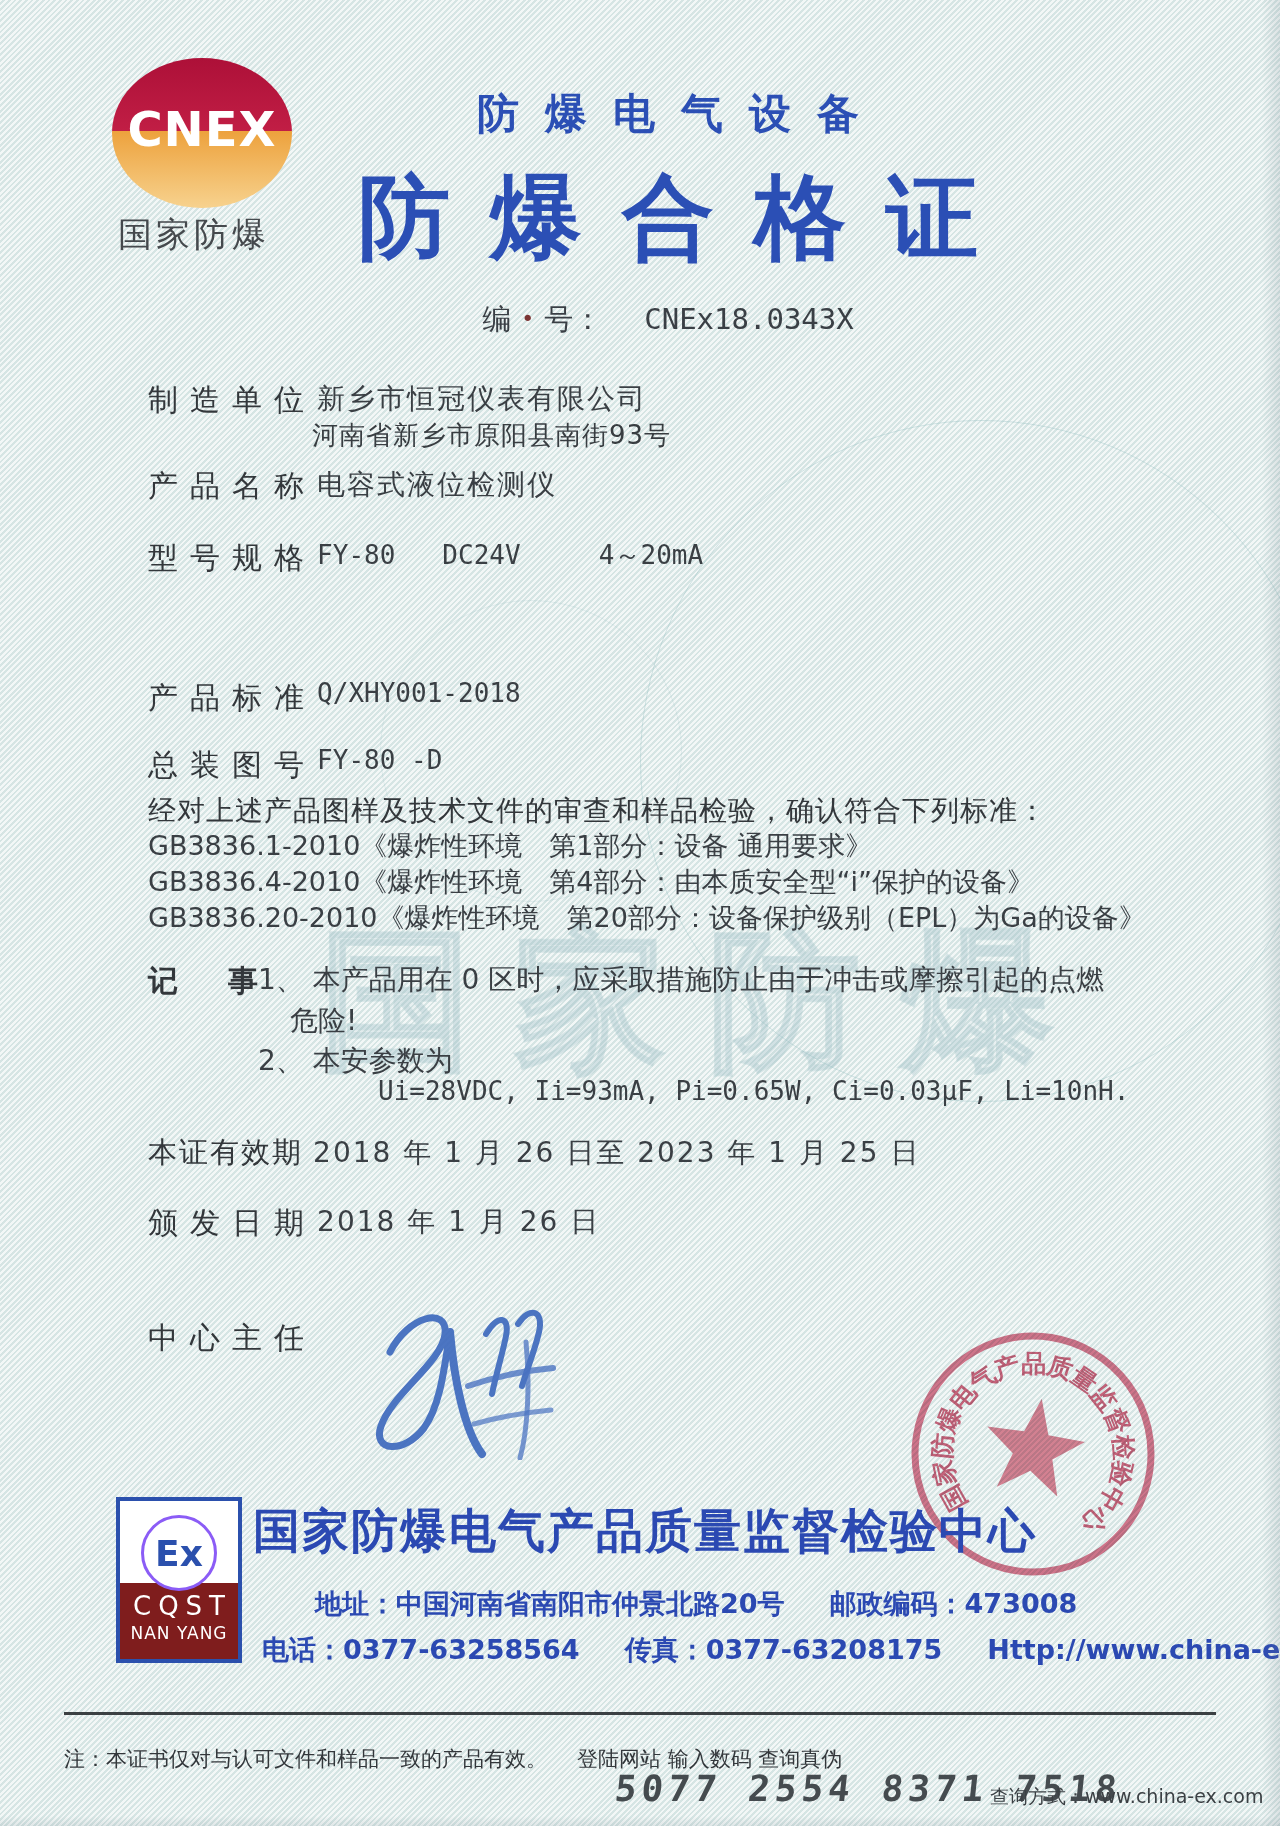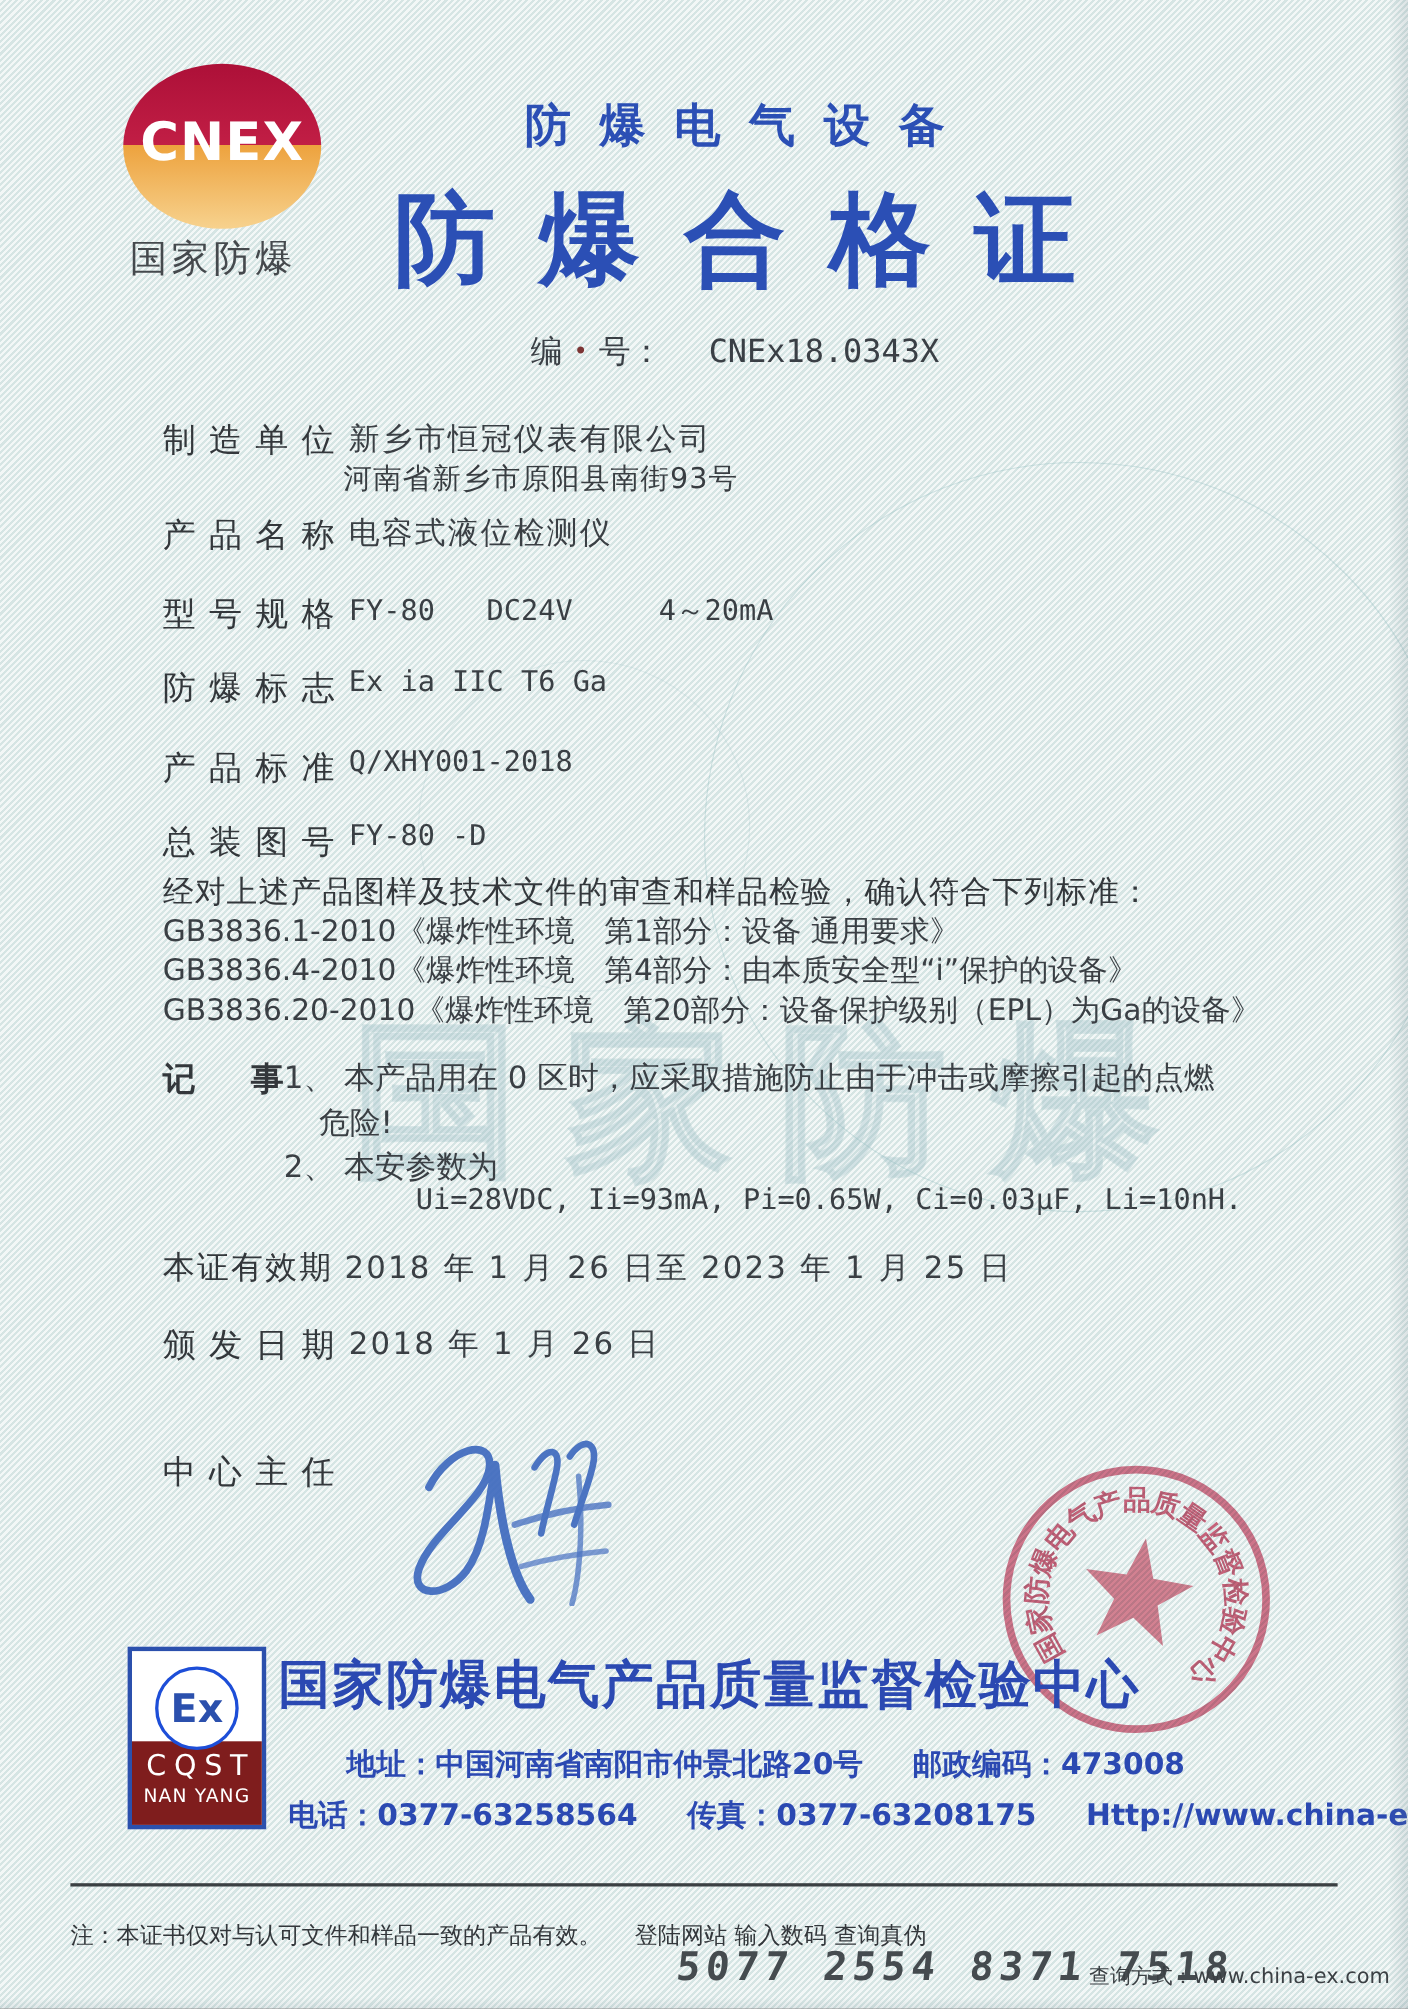--- a/index.html
+++ b/index.html
@@ -45,21 +45,21 @@
   .note-cont{left:290px;font-size:28px;color:#3a3f44;white-space:nowrap;}
   .params{left:378px;font-size:26px;color:#3a3f44;font-family:"DejaVu Sans Mono", monospace;white-space:pre;}
   .flabel-tight{display:inline-block;width:160px;font-size:29px;letter-spacing:2px;color:#33373b;}
   
   .sig{left:348px;top:1290px;}
   
   .seal{left:901px;top:1322px;transform:rotate(9deg);opacity:.88;mix-blend-mode:multiply;}
   .seal-char{font-size:25px;font-weight:700;fill:#c94f6b;font-family:"DejaVu Sans", sans-serif;}
   
   .ex-badge{left:116px;top:1497px;width:118px;height:158px;border:4px solid #2b50ad;background:#ffffff;}
-  .badge-circle{position:absolute;left:21px;top:14px;width:70px;height:70px;border:3px solid #1d4ed8;border-radius:50%;
+  .badge-circle{position:absolute;left:21px;top:14px;width:70px;height:70px;border:3px solid #8b5cf6;border-radius:50%;
     display:flex;align-items:center;justify-content:center;background:#fff;z-index:2;}
   .badge-ex{color:#2b50ad;font-size:36px;font-weight:700;}
   .badge-bottom{position:absolute;left:0;right:0;bottom:0;height:76px;background:#7f1d1d;color:#fff;text-align:center;z-index:1;}
   .badge-cqst{font-size:26px;letter-spacing:7px;margin-top:8px;text-indent:7px;}
   .badge-ny{font-size:17px;letter-spacing:1px;margin-top:2px;}
   .org-name{left:253px;top:1500px;font-size:47px;font-weight:700;color:#2b49b2;letter-spacing:2px;white-space:nowrap;}
   .org-line{font-size:27px;font-weight:700;color:#2b49b2;white-space:nowrap;}
   .org-addr{left:315px;top:1586px;}
   .org-tel{left:262px;top:1632px;}
   .gap30{display:inline-block;width:30px;}
@@ -102,24 +102,20 @@
   <div class="abs row" style="top:466px;">
     <span class="flabel">产品名称</span>
     <span class="fvalue">电容式液位检测仪</span>
   </div>
 
   <div class="abs row" style="top:538px;">
     <span class="flabel">型号规格</span>
     <span class="fvalue-mono">FY-80   DC24V     4～20mA</span>
   </div>
 
-  <div class="abs row" style="top:605px;">
-    <span class="flabel">防爆标志</span>
-    <span class="fvalue-mono">Ex ia IIC T6 Ga</span>
-  </div>
 
   <div class="abs row" style="top:678px;">
     <span class="flabel">产品标准</span>
     <span class="fvalue-mono">Q/XHY001-2018</span>
   </div>
 
   <div class="abs row" style="top:745px;">
     <span class="flabel">总装图号</span>
     <span class="fvalue-mono">FY-80 -D</span>
   </div>

